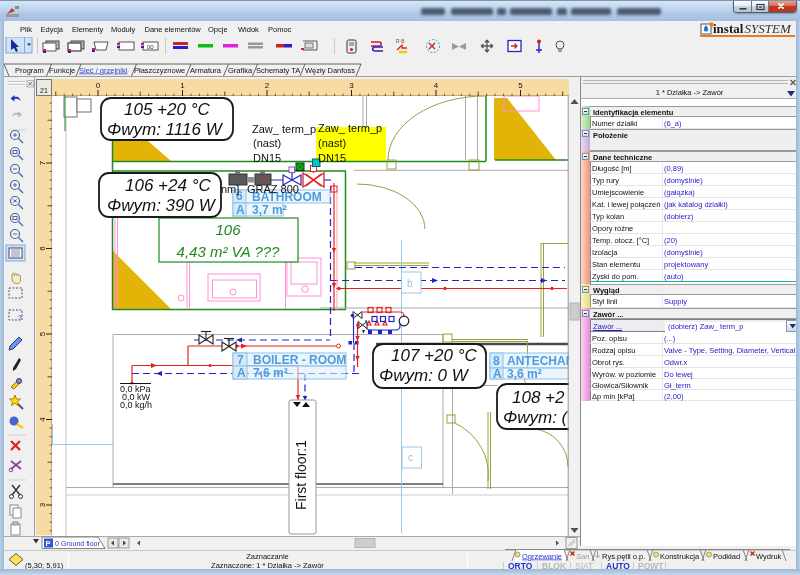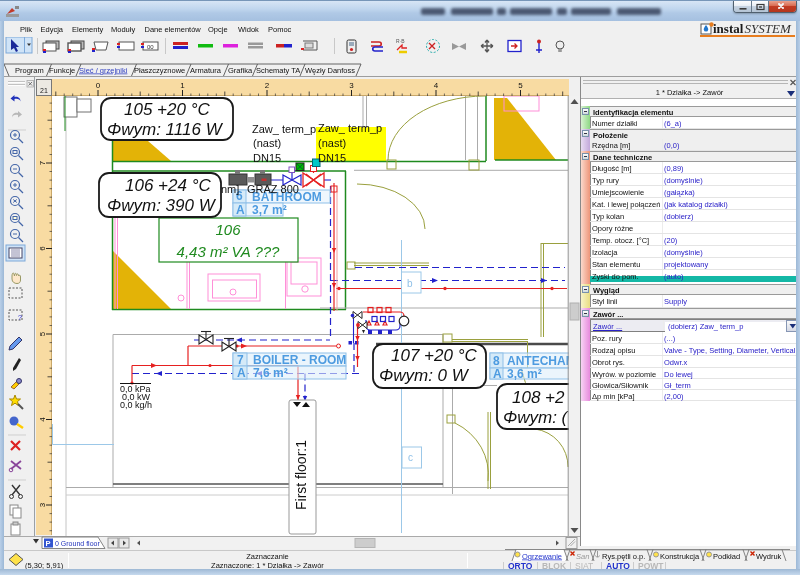--- a/index.html
+++ b/index.html
@@ -604,24 +604,20 @@
         </div>
         <div class="minus" style="top:30.5px"></div>
       <div class="prow" style="top:39.5px;height:12px">
           <span class="plabel">Numer działki</span>
           <span class="pvalue">(6_a)</span>
         </div>
       <div class="psec" style="top:51.5px;height:22px">
           <span>Położenie</span>
         </div>
         <div class="minus" style="top:53px"></div>
-      <div class="prow" style="top:62px;height:12px">
-          <span class="plabel">Rzędna [m]</span>
-          <span class="pvalue">(0,0)</span>
-        </div>
       <div class="psec" style="top:74px;height:10.5px">
           <span>Dane techniczne</span>
         </div>
         <div class="minus" style="top:75.5px"></div>
       <div class="prow" style="top:84.5px;height:12px">
           <span class="plabel">Długość [m]</span>
           <span class="pvalue">(0,89)</span>
         </div>
       <div class="prow" style="top:96.5px;height:12px">
           <span class="plabel">Typ rury</span>
@@ -647,21 +643,21 @@
           <span class="pvalue">(20)</span>
         </div>
       <div class="prow" style="top:168.5px;height:12px">
           <span class="plabel">Izolacja</span>
           <span class="pvalue">(domyślnie)</span>
         </div>
       <div class="prow" style="top:180.5px;height:12px">
           <span class="plabel">Stan elementu</span>
           <span class="pvalue">projektowany</span>
         </div>
-      <div class="prow" style="top:192.5px;height:12px;border-bottom:6px solid #14b8a6">
+      <div class="prow" style="top:192.5px;height:12px;border-bottom:1px solid #14b8a6">
           <span class="plabel">Zyski do pom.</span>
           <span class="pvalue">(auto)</span>
         </div>
       <div class="psec" style="top:207px;height:10.5px">
           <span>Wygląd</span>
         </div>
         <div class="minus" style="top:208.5px"></div>
       <div class="prow" style="top:217.5px;height:13px">
           <span class="plabel">Styl linii</span>
           <span class="pvalue">Supply</span>
@@ -672,21 +668,21 @@
         <div class="minus" style="top:232.5px"></div>
       <div class="prow" style="top:242px;height:12.5px;border:1px solid #808080;background:#ececf2;">
         <span class="plabel" style="color:#2a21c8;text-decoration:underline">Zawór ...</span>
         <span class="pvalue" style="background:#fff;left:74px;width:143px;padding-left:3px;height:11px;">(dobierz) Zaw_ term_p</span>
         <span class="abs" style="left:195px;top:0px;width:12px;height:11.5px;background:linear-gradient(#fafafa,#d4d8e4);border:1px solid #8696b4;"></span>
         <svg class="abs" style="left:198px;top:4px" width="8" height="5">
             <path d="M0.5,0 h6.5 l-3.2,4.5 z" fill="#1a2f7a"></path>
           </svg>
       </div>
       <div class="prow" style="top:254.5px;height:12.5px">
-          <span class="plabel">Poz. rury</span>
+          <span class="plabel">Poz. opisu</span>
           <span class="pvalue">(...)</span>
         </div>
       <div class="prow" style="top:267px;height:12.4px">
           <span class="plabel">Rodzaj opisu</span>
           <span class="pvalue">Valve - Type, Setting, Diameter, Vertical</span>
         </div>
       <div class="prow" style="top:279.4px;height:11.6px">
           <span class="plabel">Obrot rys.</span>
           <span class="pvalue">Odwr.x</span>
         </div>

